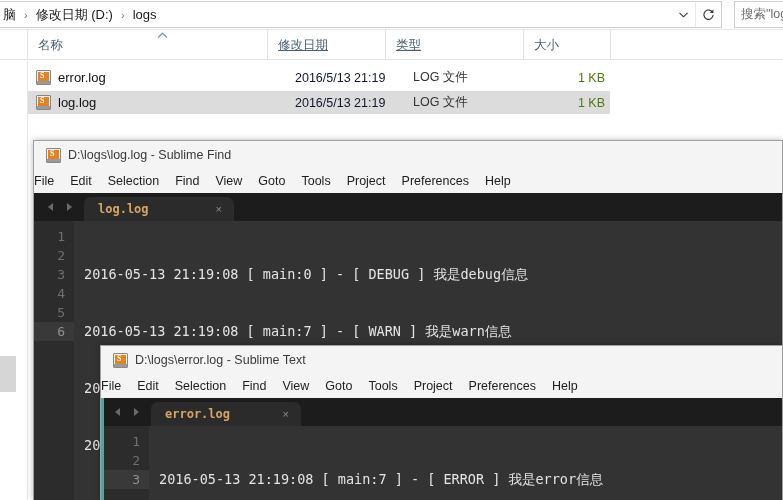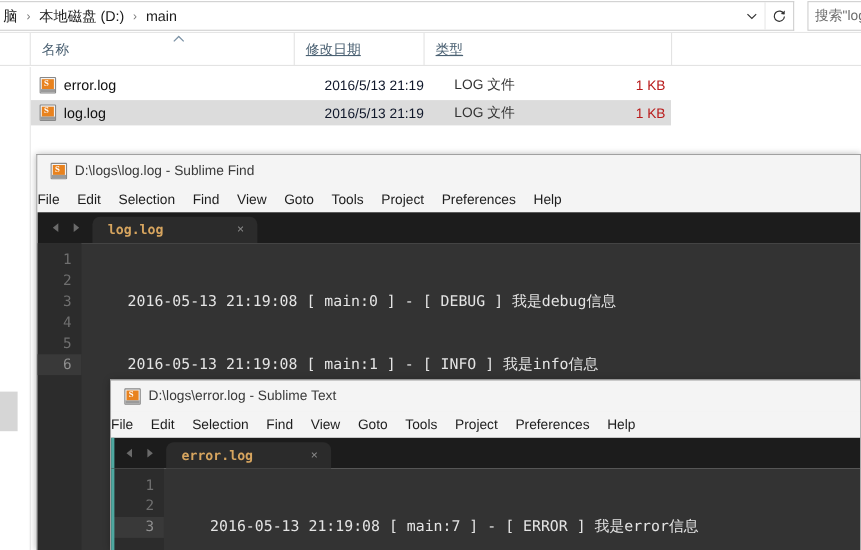--- a/index.html
+++ b/index.html
@@ -95,21 +95,21 @@
     content: ""; position: absolute; left: 0px; bottom: 0px; width: 13px; height: 3px;
     background: #9a9a9a;
   }
   .ficon-s {
     position: absolute; left: 3px; top: 0px; z-index: 3;
     font-size: 8px; font-weight: bold; color: #fff;
     font-family: "Liberation Serif", serif; line-height: 10px;
   }
   .fdate { position: absolute; left: 267px; font-size: 12.5px; color: #0f172a; }
   .ftype { position: absolute; left: 385px; font-size: 12.5px; color: #333; }
-  .fsize { position: absolute; left: 455px; width: 122px; text-align: right; font-size: 12.5px; color: #b91c1c; }
+  .fsize { position: absolute; left: 455px; width: 122px; text-align: right; font-size: 12.5px; color: #4d7c0f; }
 
   .exp-divider {
     position: absolute; left: 27px; top: 61px; width: 1px; height: 439px;
     background: #e6e6e6;
   }
   .exp-scroll-track {
     position: absolute; left: 0px; top: 61px; width: 16px; height: 439px;
     background: #ffffff;
   }
   .exp-scroll-thumb {
@@ -173,41 +173,41 @@
     font-size: 13px;
     line-height: 19px;
   }
   .gutter div { padding-right: 9px; }
   .gutter div.cur { background: #393939; color: #909090; }
   .code {
     flex: 1 1 auto; padding-top: 6px; padding-left: 10px;
     color: #e4e4e4; font-size: 13.5px; line-height: 19px;
     white-space: pre; overflow: hidden;
   }
-  .code .ln { height: 19px; margin-left: 32px; }
+  .code .ln { height: 19px; }
   .st-left-edge {
     position: absolute; left: 0; top: 0; width: 3px; bottom: 0;
     background: #4ea8a0;
   }
 </style>
 </head>
 <body>
 
 <div id="root">
 
   <div class="explorer">
 
     <div class="addr-bar">
       <div class="addr-box">
         <div class="crumbs">
           <span class="crumb clip">脑</span>
           <span class="crumb-sep">›</span>
-          <span class="crumb">本地磁盘 (D:)</span>
+          <span class="crumb">修改日期 (D:)</span>
           <span class="crumb-sep">›</span>
-          <span class="crumb">main</span>
+          <span class="crumb">logs</span>
         </div>
         <div class="addr-drop">
           <svg width="9" height="6" viewBox="0 0 9 6">
               <path d="M0.5 0.8 L4.5 4.8 L8.5 0.8" stroke="#333" stroke-width="1.1" fill="none"></path>
             </svg>
         </div>
         <div class="addr-refresh">
           <svg width="13" height="13" viewBox="0 0 14 14">
             <path d="M11.6 5.2 A5 5 0 1 0 12 7.6" stroke="#333" stroke-width="1.2" fill="none"></path>
             <path d="M12.4 1.6 L12.1 5.5 L8.4 5.1 Z" fill="#333"></path>
@@ -216,20 +216,21 @@
       </div>
       <div class="search-box">
         <span class="search-ph">搜索"log</span>
       </div>
     </div>
 
     <div class="col-head">
       <div class="col" style="left:27px; width:239px;">名称</div>
       <div class="col" style="left:267px; width:118px;text-decoration:underline;">修改日期</div>
       <div class="col" style="left:385px; width:138px;text-decoration:underline;">类型</div>
+      <div class="col" style="left:523px; width:87px;">大小</div>
       <div class="col" style="left:610px; width:173px; border-left:1px solid #e3e3e3;"></div>
     </div>
     <div class="sort-caret">
       <svg width="11" height="7" viewBox="0 0 11 7">
           <path d="M1 5.6 L5.5 1.2 L10 5.6" stroke="#7d93a6" stroke-width="1.2" fill="none"></path>
         </svg>
     </div>
 
     <div class="file-list">
       <div class="frow" style="top:5px;">
@@ -303,21 +304,20 @@
       <div class="gutter">
         <div>1</div>
         <div>2</div>
         <div>3</div>
         <div>4</div>
         <div>5</div>
         <div class="cur">6</div>
       </div>
       <div class="code">
         <div class="ln">2016-05-13 21:19:08 [ main:0 ] - [ DEBUG ] 我是debug信息</div>
-        <div class="ln">2016-05-13 21:19:08 [ main:1 ] - [ INFO ] 我是info信息</div>
         <div class="ln">2016-05-13 21:19:08 [ main:7 ] - [ WARN ] 我是warn信息</div>
         <div class="ln">2016-05-13 21:19:08 [ main:7 ] - [ ERROR ] 我是error信息</div>
         <div class="ln">2016-05-13 21:19:08 [ main:11 ] - [ FATAL ] 我是fatal信息</div>
         
       </div>
     </div>
   </div>
 
   <div class="sublime" style="left:100px; top:345px; width:683px; height:155px;">
     <div class="st-title">

